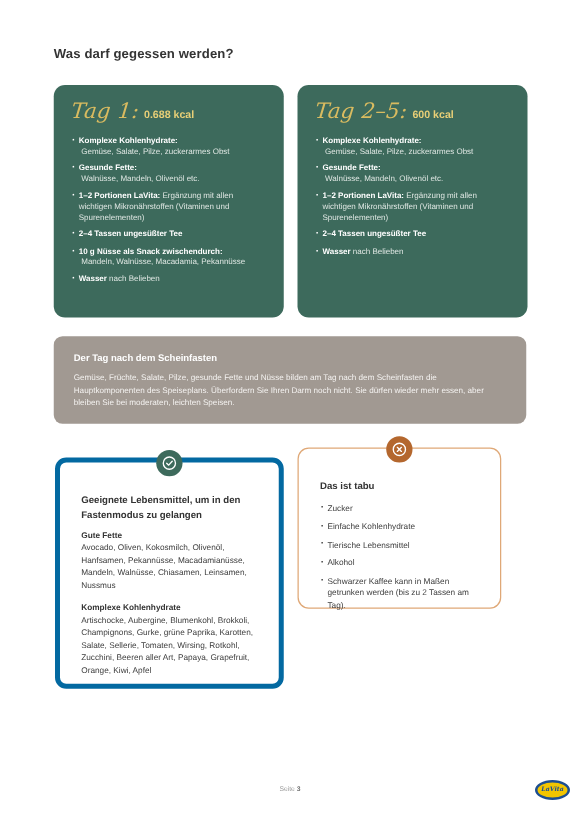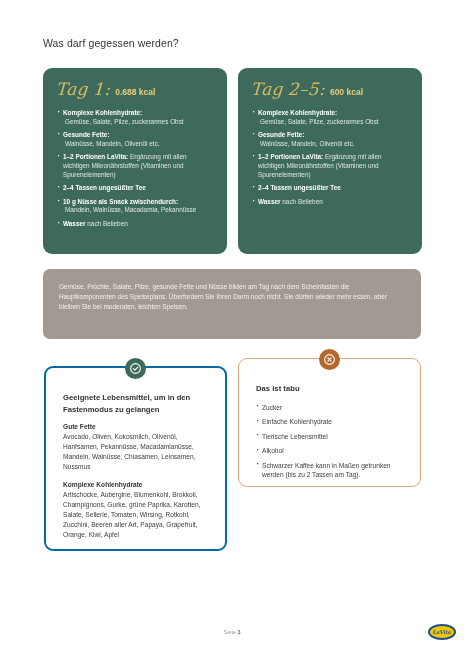--- a/index.html
+++ b/index.html
@@ -21,21 +21,21 @@
     inset: 0;
     background: #ffffff;
   }
 
   
   .page-title {
     position: absolute;
     left: 43px;
     top: 37px;
     font-size: 10.5px;
-    font-weight: normal;
+    font-weight: bold;
     color: #343434;
     letter-spacing: .1px;
   }
 
   
   .green-card {
     position: absolute;
     top: 68px;
     width: 184px;
     height: 186px;
@@ -124,27 +124,27 @@
     position: absolute;
     box-sizing: border-box;
     background: #ffffff;
     border-radius: 9px;
   }
   .card-good {
     left: 44px;
     top: 366px;
     width: 183px;
     height: 185px;
-    border: 2px solid #0369a1;
+    border: 4px solid #0369a1;
     padding: 24px 17px 12px 17px;
   }
   .card-tabu {
     left: 238px;
     top: 358px;
-    width: 183px;
+    width: 163px;
     height: 129px;
     border: 1px solid #dfa877;
     padding: 24px 17px 12px 17px;
   }
 
   .badge {
     position: absolute;
     width: 21px;
     height: 21px;
     border-radius: 50%;
@@ -264,20 +264,21 @@
     <ul class="g-list" id="day2-list">
         <li><b>Komplexe Kohlenhydrate:</b><span class="sub">Gemüse, Salate, Pilze, zuckerarmes Obst</span></li>
         <li><b>Gesunde Fette:</b><span class="sub">Walnüsse, Mandeln, Olivenöl etc.</span></li>
         <li><b>1–2 Portionen LaVita:</b><span class="cont"> Ergänzung mit allen wichtigen Mikronährstoffen (Vitaminen und Spurenelementen)</span></li>
         <li><b>2–4 Tassen ungesüßter Tee</b></li>
         <li><b>Wasser</b><span class="cont"> nach Belieben</span></li>
       </ul>
   </div>
 
   <div class="taupe-band">
+    <div class="taupe-title">Der Tag nach dem Scheinfasten</div>
     <div class="taupe-text">Gemüse, Früchte, Salate, Pilze, gesunde Fette und Nüsse bilden am Tag nach dem Scheinfasten die Hauptkomponenten des Speiseplans. Überfordern Sie Ihren Darm noch nicht. Sie dürfen wieder mehr essen, aber bleiben Sie bei moderaten, leichten Speisen.</div>
   </div>
 
   <div class="outline-card card-good">
     <div class="badge good">
       <svg width="13" height="13" viewBox="0 0 24 24" fill="none" stroke="#ffffff" stroke-width="2" stroke-linecap="round" stroke-linejoin="round" aria-hidden="true">
         <circle cx="12" cy="12" r="9"></circle>
         <polyline points="8,12.3 11,15 16.2,9.3"></polyline>
       </svg>
     </div>

